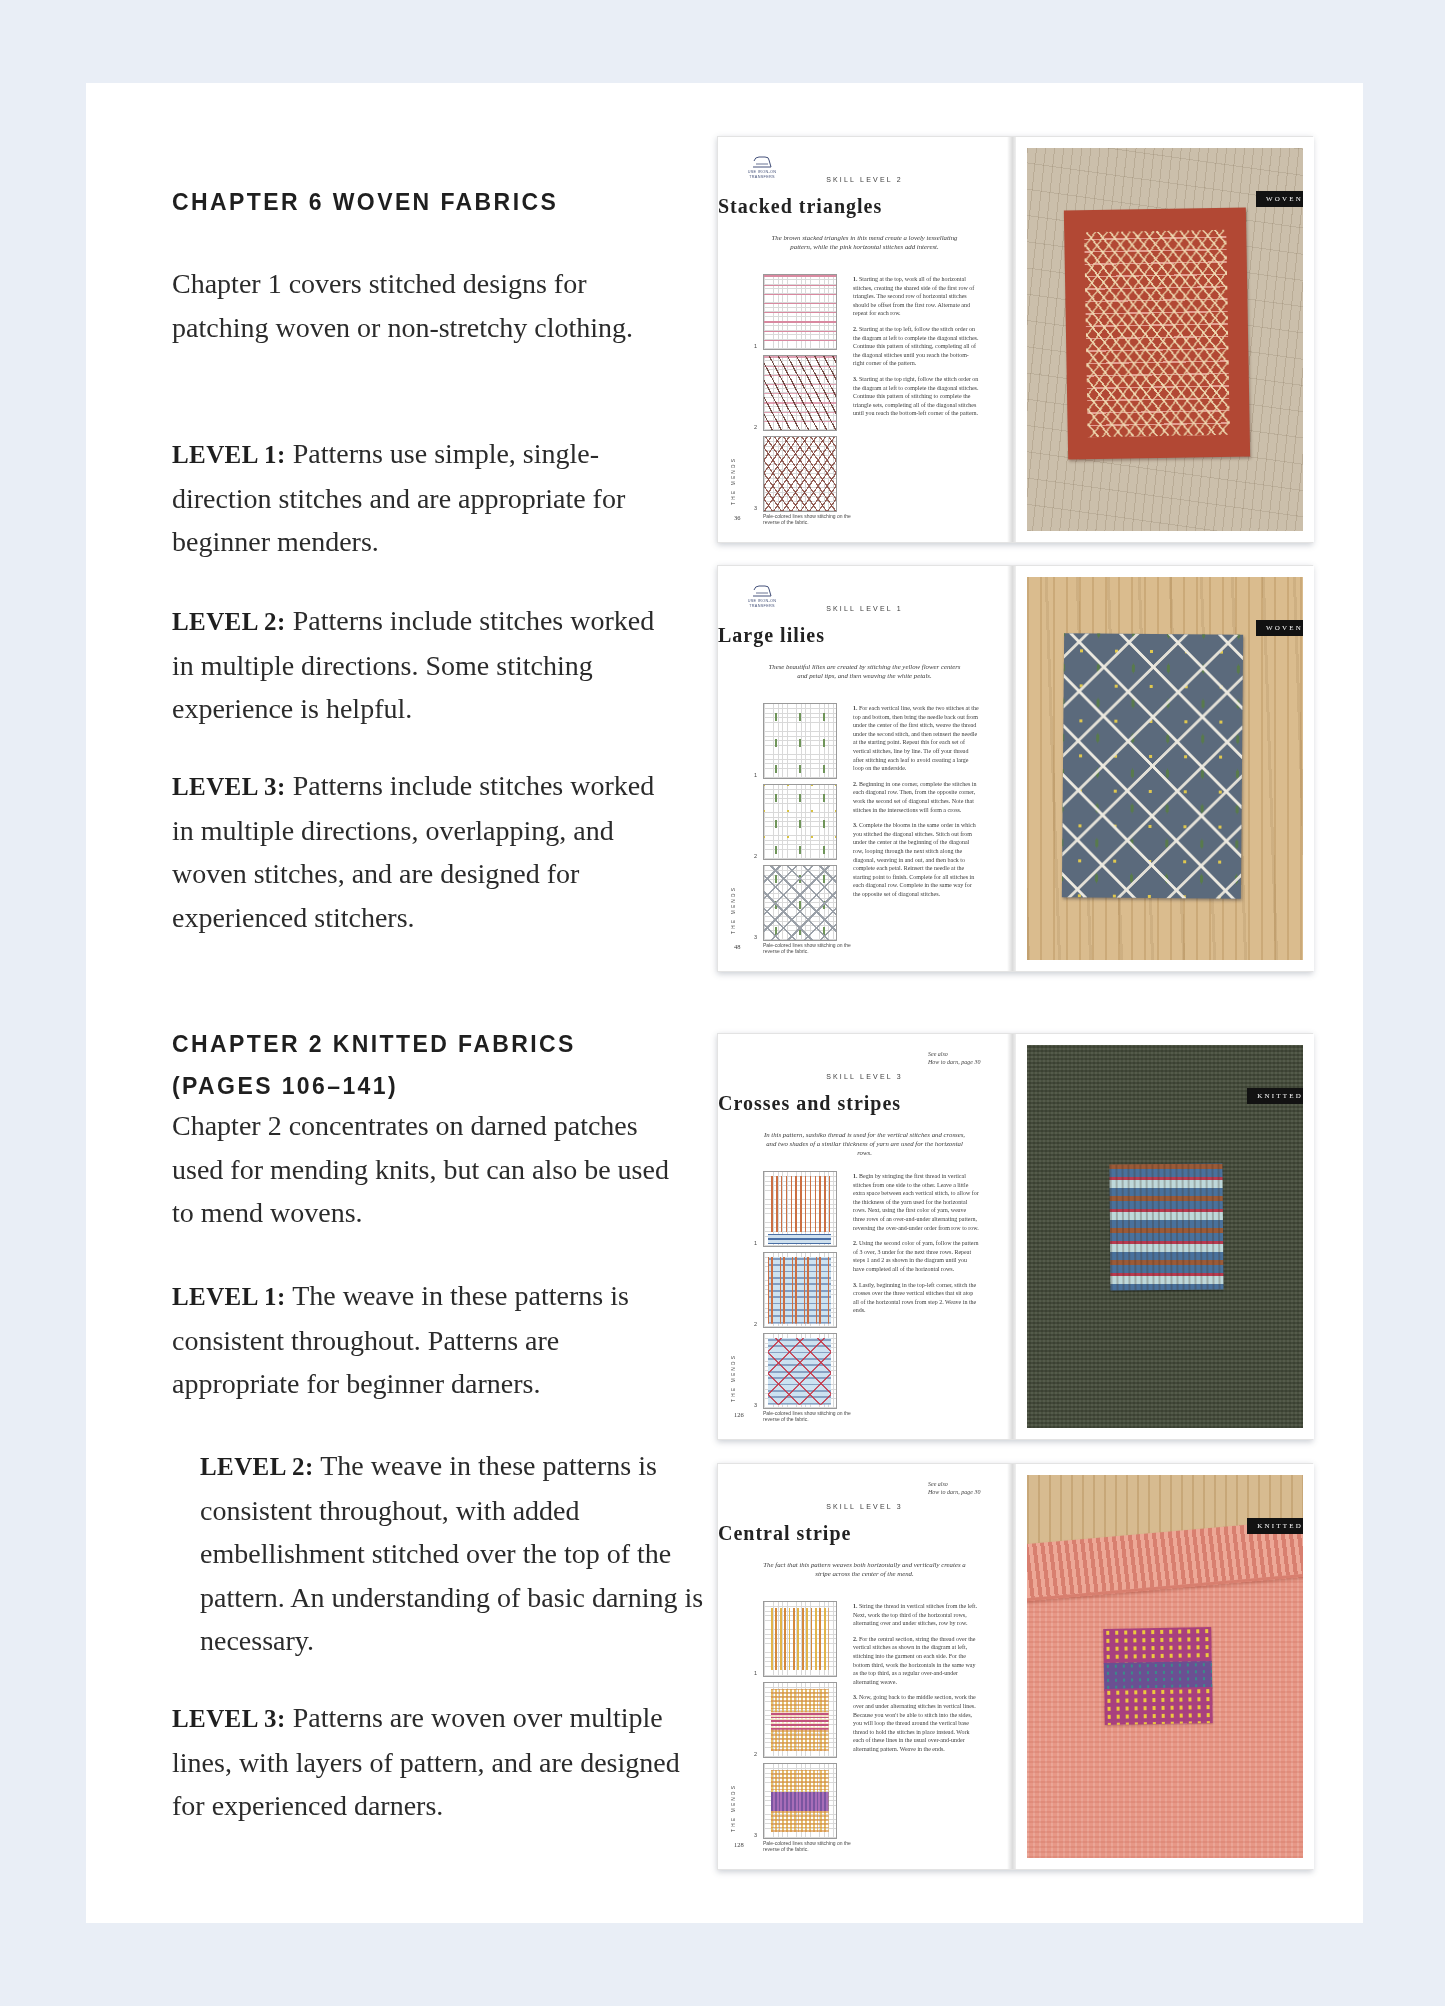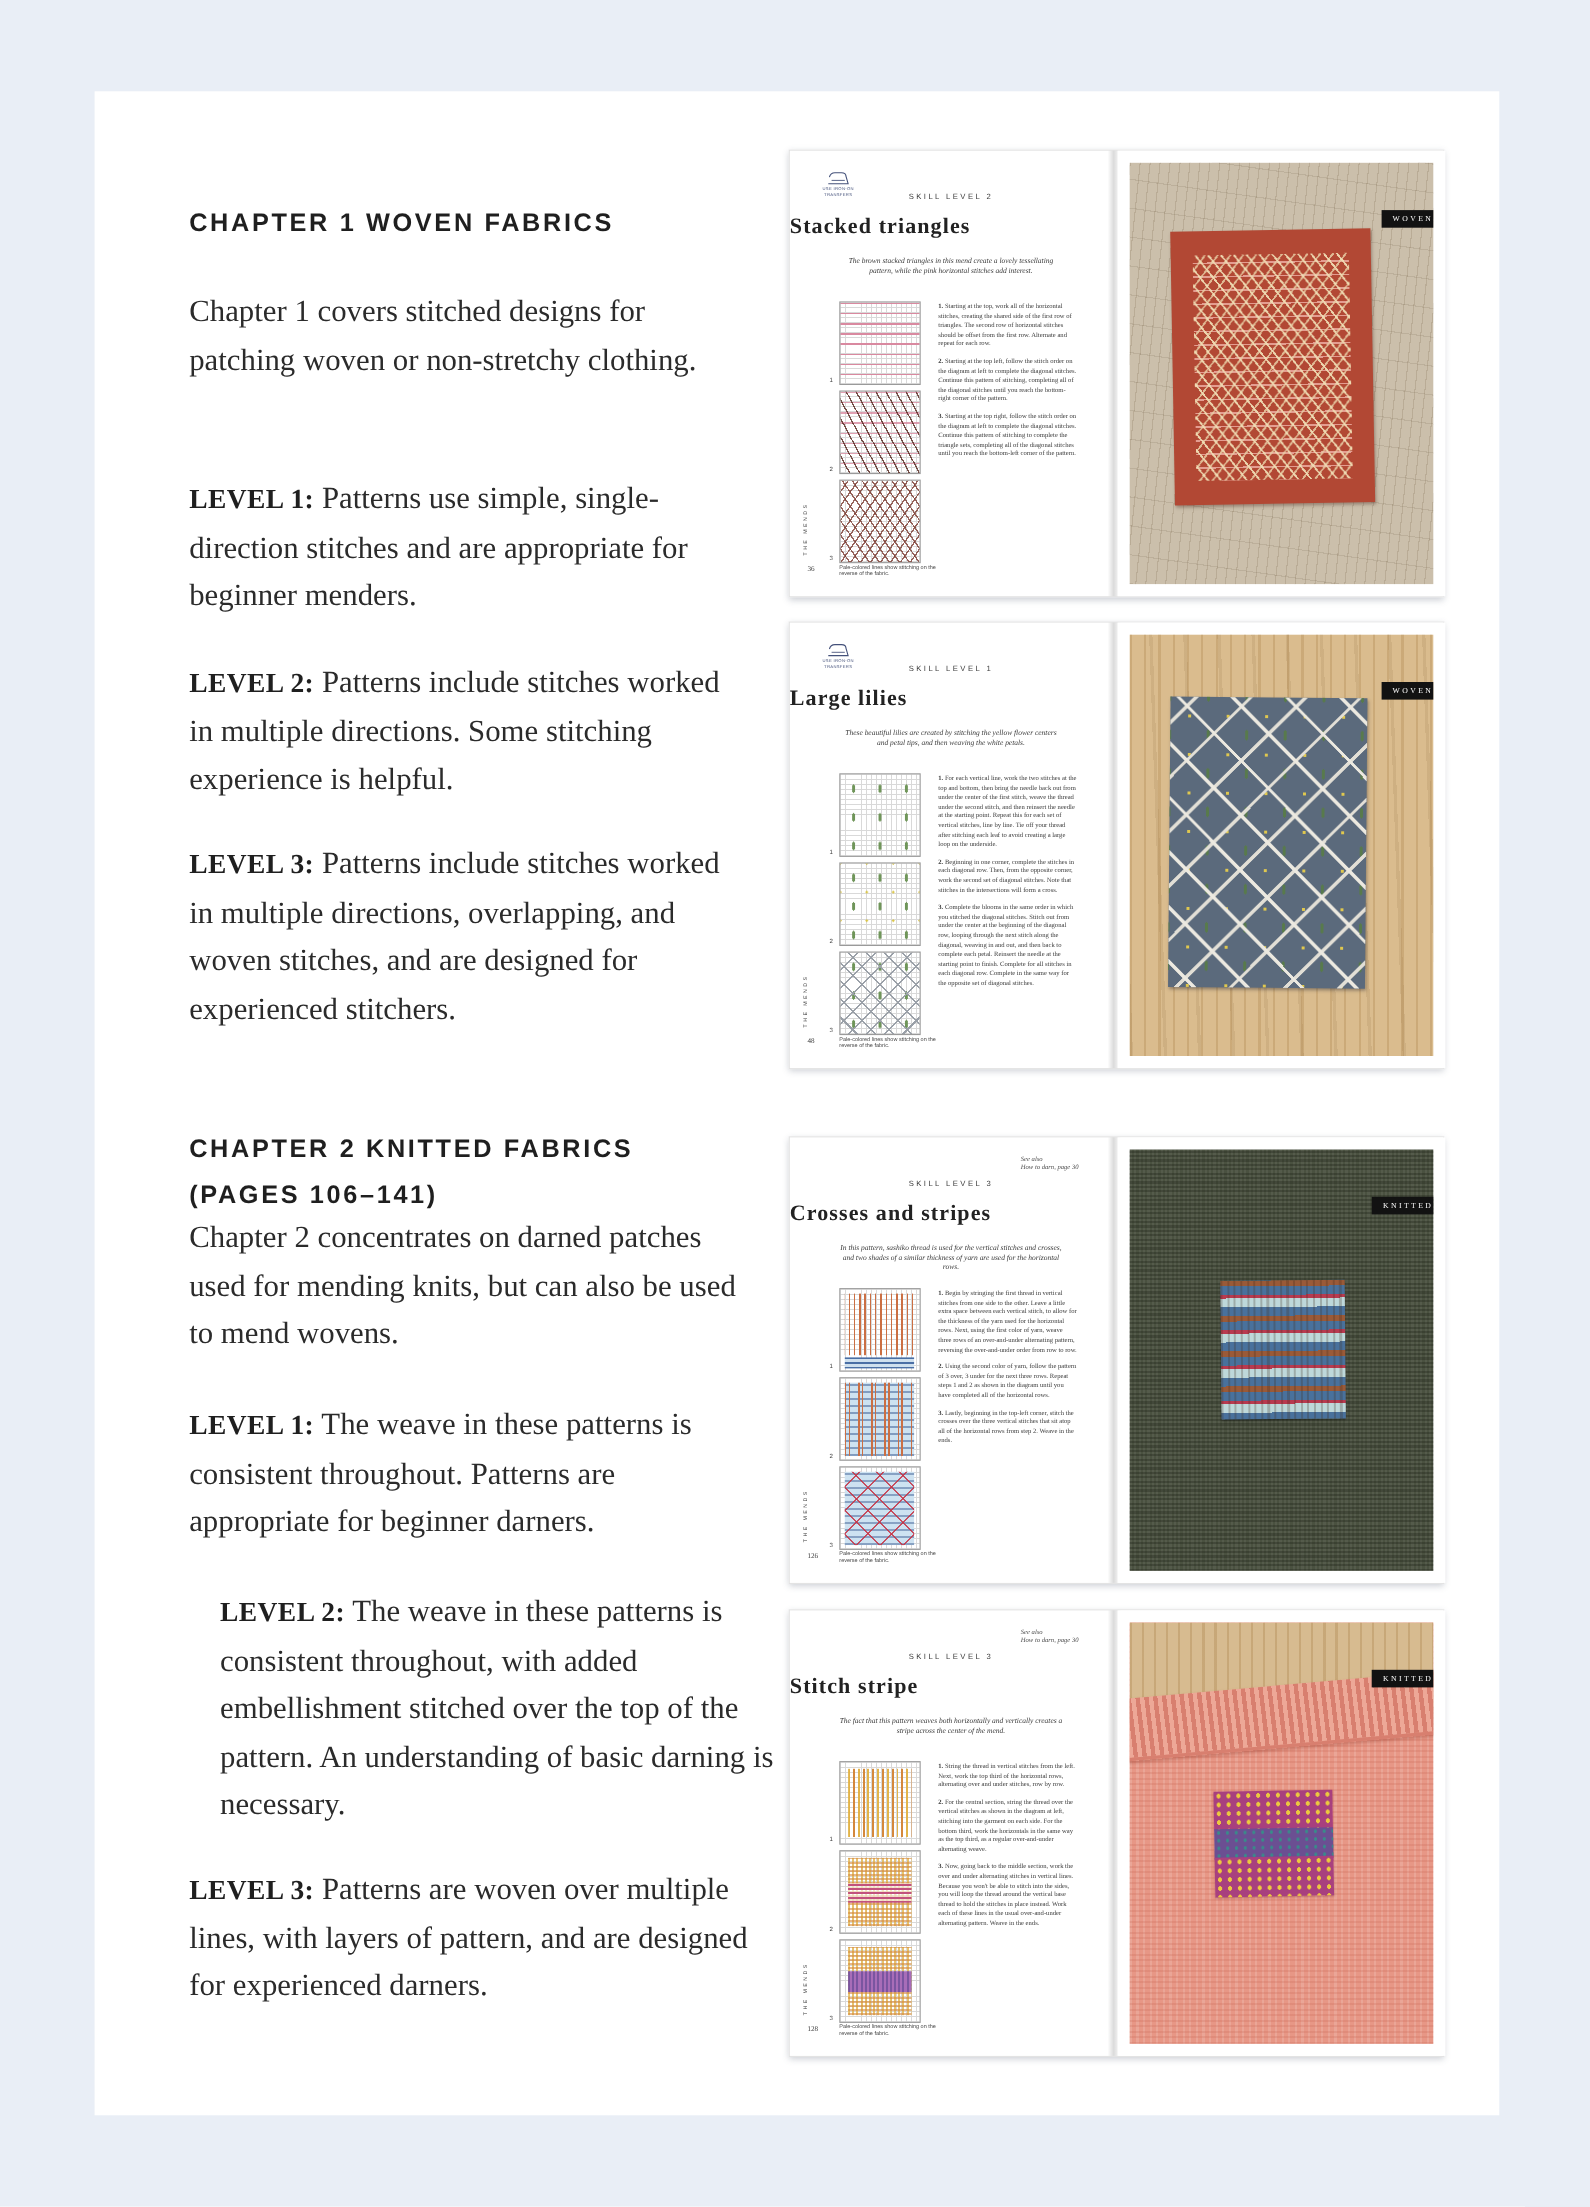--- a/index.html
+++ b/index.html
@@ -205,21 +205,21 @@
       background-size:8px 7px; }
 </style>
 </head>
 <body>
 
 <div class="card">
 
   <div class="col">
 
     <div class="blk chap-head" style="top:98px;">
-      <div>CHAPTER 1 WOVEN FABRICS</div>
+      <div>CHAPTER 6 WOVEN FABRICS</div>
     </div>
     <p class="blk body-p" style="top:179px;">Chapter 1 covers stitched designs for patching woven or non-stretchy clothing.</p>
 
     <p class="blk body-p" style="top:349px;">
       <b class="lvl">LEVEL 1:</b>
       <span>Patterns use simple, single-direction stitches and are appropriate for beginner menders.</span>
     </p>
     <p class="blk body-p" style="top:516px;">
       <b class="lvl">LEVEL 2:</b>
       <span>Patterns include stitches worked in multiple directions. Some stitching experience is helpful.</span>
@@ -386,21 +386,21 @@
     </div>
   </section>
 
   <section class="spread s4">
     <div class="lpage">
       <div class="seealso">
         <div>See also</div>
         <div>How to darn, page 30</div>
       </div>
       <div class="skill">SKILL LEVEL 3</div>
-      <h3 class="ptitle">Stitch stripe</h3>
+      <h3 class="ptitle">Central stripe</h3>
       <p class="pintro">The fact that this pattern weaves both horizontally and vertically creates a stripe across the center of the mend.</p>
       <div class="diags">
         <div class="dwrap">
             <div class="diag d-s4a"></div>
           <span class="dnum">1</span>
           </div>
         <div class="dwrap">
             <div class="diag d-s4b"></div>
           <span class="dnum">2</span>
           </div>

